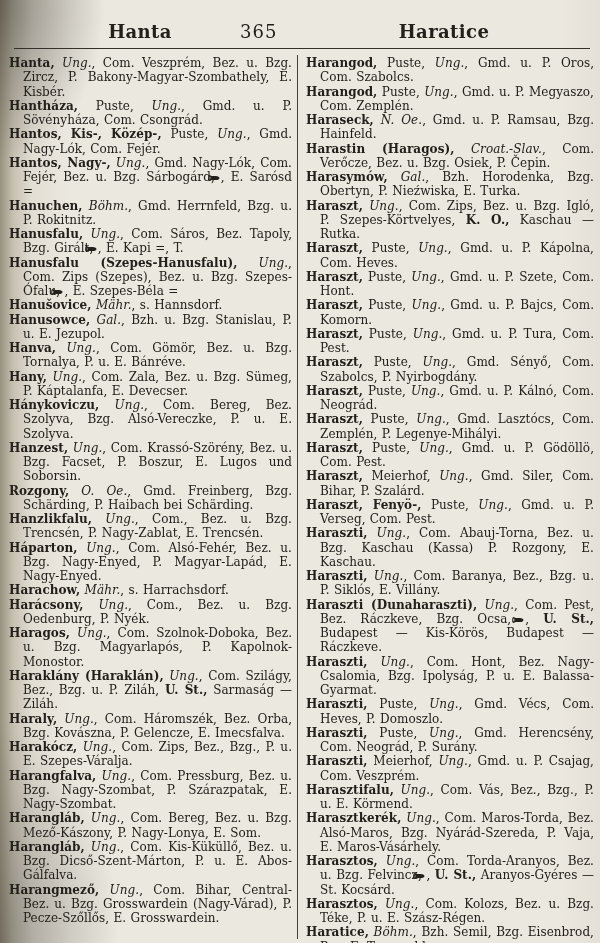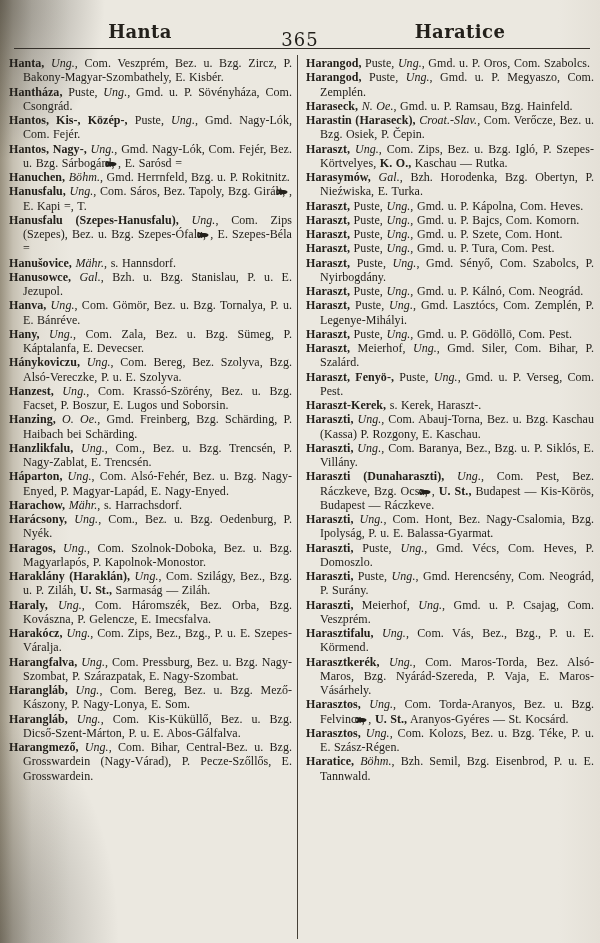--- a/index.html
+++ b/index.html
@@ -11,32 +11,32 @@
   .page{
     position:relative;width:600px;height:943px;overflow:hidden;
     color:#23201b;
     background:
       radial-gradient(150px 230px at 0% 0%, rgba(50,46,38,.50), rgba(50,46,38,0) 70%),
       radial-gradient(170px 320px at 0% 100%, rgba(50,46,38,.38), rgba(50,46,38,0) 70%),
       linear-gradient(90deg,#99917f 0px,#c6c0b2 13px,#e2ded4 32px,#ebe8e0 70px,#ebe8e0 93%,#e4e0d7 100%);
   }
   .header{position:absolute;top:21px;left:0;width:600px;height:22px;font-size:18px;}
   .hdr-left{position:absolute;left:60px;width:160px;text-align:center;font-weight:bold;letter-spacing:.4px;}
-  .hdr-num{position:absolute;left:240px;width:120px;text-align:center;letter-spacing:1px;margin-top:8px;}
-  .hdr-right{position:absolute;left:380px;width:160px;text-align:center;font-weight:bold;letter-spacing:.4px;}
+  .hdr-num{position:absolute;left:240px;width:120px;letter-spacing:1px;}
+  .hdr-right{position:absolute;left:364px;width:160px;text-align:center;font-weight:bold;letter-spacing:.4px;}
   .header-rule{position:absolute;top:48px;left:14px;width:576px;height:0;border-top:1.6px solid #35302a;}
   .col-divider{position:absolute;top:55px;left:297px;width:1.4px;height:884px;background:#45403700;
     background:linear-gradient(#454037,#454037);}
   .col{position:absolute;top:56px;font-size:12px;line-height:14.25px;}
   .col-left{left:9px;width:283px;}
   .col-right{left:306px;width:288px;}
   .entry{
     margin:0;text-align:justify;
     padding-left:14px;text-indent:-14px;
-    word-spacing:.5px;letter-spacing:.05px;font-family:Liberation Serif, serif;
+    word-spacing:.5px;letter-spacing:.05px;
   }
   .b{font-weight:bold;}
   .i{font-style:italic;}
   .horn{display:inline-block;vertical-align:-1px;line-height:0;}
   .horn svg{display:inline;}
 </style>
 </head>
 <body>
 
 <div class="page">
@@ -60,52 +60,51 @@
           </svg></span><span class="n">, E. Kapi =, T.</span></p>
       <p class="entry"><span class="b">Hanusfalu (Szepes-Hanusfalu),</span><span class="n"> </span><span class="i">Ung.</span><span class="n">, Com. Zips (Szepes), Bez. u. Bzg. Szepes-Ófalu, </span><span class="horn"><svg width="13" height="8" viewBox="0 0 16 10" fill="#23201b" fill-rule="evenodd">
             <path d="M3 1.2 C0.8 1.2 0.8 8.8 3 8.8 C4.2 8.8 4.6 7.6 5.8 7.6 L11 7.6 C13.6 7.6 15.5 6.3 15.5 5 C15.5 3.7 13.6 2.4 11 2.4 L5.8 2.4 C4.6 2.4 4.2 1.2 3 1.2 Z M3.4 3.1 C4.4 3.1 4.4 6.9 3.4 6.9 C2.4 6.9 2.4 3.1 3.4 3.1 Z"></path>
           </svg></span><span class="n">, E. Szepes-Béla =</span></p>
       <p class="entry"><span class="b">Hanušovice,</span><span class="n"> </span><span class="i">Mähr.</span><span class="n">, s. Hannsdorf.</span></p>
       <p class="entry"><span class="b">Hanusowce,</span><span class="n"> </span><span class="i">Gal.</span><span class="n">, Bzh. u. Bzg. Stanislau, P. u. E. Jezupol.</span></p>
       <p class="entry"><span class="b">Hanva,</span><span class="n"> </span><span class="i">Ung.</span><span class="n">, Com. Gömör, Bez. u. Bzg. Tornalya, P. u. E. Bánréve.</span></p>
       <p class="entry"><span class="b">Hany,</span><span class="n"> </span><span class="i">Ung.</span><span class="n">, Com. Zala, Bez. u. Bzg. Sümeg, P. Káptalanfa, E. Devecser.</span></p>
       <p class="entry"><span class="b">Hánykoviczu,</span><span class="n"> </span><span class="i">Ung.</span><span class="n">, Com. Bereg, Bez. Szolyva, Bzg. Alsó-Vereczke, P. u. E. Szolyva.</span></p>
       <p class="entry"><span class="b">Hanzest,</span><span class="n"> </span><span class="i">Ung.</span><span class="n">, Com. Krassó-Szörény, Bez. u. Bzg. Facset, P. Boszur, E. Lugos und Soborsin.</span></p>
-      <p class="entry"><span class="b">Hanzing,</span><span class="n"> </span><span class="i">O. Oe.</span><span class="n">, Gmd. Freinberg, Bzg. Schärding, P. Haibach bei Schärding.</span></p>
+      <p class="entry"><span class="b">Rozgony,</span><span class="n"> </span><span class="i">O. Oe.</span><span class="n">, Gmd. Freinberg, Bzg. Schärding, P. Haibach bei Schärding.</span></p>
       <p class="entry"><span class="b">Hanzlikfalu,</span><span class="n"> </span><span class="i">Ung.</span><span class="n">, Com., Bez. u. Bzg. Trencsén, P. Nagy-Zablat, E. Trencsén.</span></p>
       <p class="entry"><span class="b">Háparton,</span><span class="n"> </span><span class="i">Ung.</span><span class="n">, Com. Alsó-Fehér, Bez. u. Bzg. Nagy-Enyed, P. Magyar-Lapád, E. Nagy-Enyed.</span></p>
       <p class="entry"><span class="b">Harachow,</span><span class="n"> </span><span class="i">Mähr.</span><span class="n">, s. Harrachsdorf.</span></p>
       <p class="entry"><span class="b">Harácsony,</span><span class="n"> </span><span class="i">Ung.</span><span class="n">, Com., Bez. u. Bzg. Oedenburg, P. Nyék.</span></p>
       <p class="entry"><span class="b">Haragos,</span><span class="n"> </span><span class="i">Ung.</span><span class="n">, Com. Szolnok-Doboka, Bez. u. Bzg. Magyarlapós, P. Kapolnok-Monostor.</span></p>
       <p class="entry"><span class="b">Haraklány (Haraklán),</span><span class="n"> </span><span class="i">Ung.</span><span class="n">, Com. Szilágy, Bez., Bzg. u. P. Ziláh, </span><span class="b">U. St.,</span><span class="n"> Sarmaság — Ziláh.</span></p>
       <p class="entry"><span class="b">Haraly,</span><span class="n"> </span><span class="i">Ung.</span><span class="n">, Com. Háromszék, Bez. Orba, Bzg. Kovászna, P. Gelencze, E. Imecsfalva.</span></p>
       <p class="entry"><span class="b">Harakócz,</span><span class="n"> </span><span class="i">Ung.</span><span class="n">, Com. Zips, Bez., Bzg., P. u. E. Szepes-Váralja.</span></p>
       <p class="entry"><span class="b">Harangfalva,</span><span class="n"> </span><span class="i">Ung.</span><span class="n">, Com. Pressburg, Bez. u. Bzg. Nagy-Szombat, P. Szárazpatak, E. Nagy-Szombat.</span></p>
       <p class="entry"><span class="b">Harangláb,</span><span class="n"> </span><span class="i">Ung.</span><span class="n">, Com. Bereg, Bez. u. Bzg. Mező-Kászony, P. Nagy-Lonya, E. Som.</span></p>
       <p class="entry"><span class="b">Harangláb,</span><span class="n"> </span><span class="i">Ung.</span><span class="n">, Com. Kis-Küküllő, Bez. u. Bzg. Dicső-Szent-Márton, P. u. E. Abos-Gálfalva.</span></p>
       <p class="entry"><span class="b">Harangmező,</span><span class="n"> </span><span class="i">Ung.</span><span class="n">, Com. Bihar, Central-Bez. u. Bzg. Grosswardein (Nagy-Várad), P. Pecze-Szőllős, E. Grosswardein.</span></p>
     </div>
   <div class="col col-right">
       <p class="entry"><span class="b">Harangod,</span><span class="n"> Puste, </span><span class="i">Ung.</span><span class="n">, Gmd. u. P. Oros, Com. Szabolcs.</span></p>
       <p class="entry"><span class="b">Harangod,</span><span class="n"> Puste, </span><span class="i">Ung.</span><span class="n">, Gmd. u. P. Megyaszo, Com. Zemplén.</span></p>
       <p class="entry"><span class="b">Haraseck,</span><span class="n"> </span><span class="i">N. Oe.</span><span class="n">, Gmd. u. P. Ramsau, Bzg. Hainfeld.</span></p>
-      <p class="entry"><span class="b">Harastin (Haraseck),</span><span class="n"> </span><span class="i">Croat.-Slav.</span><span class="n">, Com. Verőcze, Bez. u. Bzg. Osiek, P. Čepin.</span></p>
+      <p class="entry"><span class="b">Harastin (Haragos),</span><span class="n"> </span><span class="i">Croat.-Slav.</span><span class="n">, Com. Verőcze, Bez. u. Bzg. Osiek, P. Čepin.</span></p>
+      <p class="entry"><span class="b">Harasymów,</span><span class="n"> </span><span class="i">Gal.</span><span class="n">, Bzh. Horodenka, Bzg. Obertyn, P. Nieźwiska, E. Turka.</span></p>
       <p class="entry"><span class="b">Haraszt,</span><span class="n"> </span><span class="i">Ung.</span><span class="n">, Com. Zips, Bez. u. Bzg. Igló, P. Szepes-Körtvelyes, </span><span class="b">K. O.,</span><span class="n"> Kaschau — Rutka.</span></p>
-      <p class="entry"><span class="b">Harasymów,</span><span class="n"> </span><span class="i">Gal.</span><span class="n">, Bzh. Horodenka, Bzg. Obertyn, P. Nieźwiska, E. Turka.</span></p>
       <p class="entry"><span class="b">Haraszt,</span><span class="n"> Puste, </span><span class="i">Ung.</span><span class="n">, Gmd. u. P. Kápolna, Com. Heves.</span></p>
+      <p class="entry"><span class="b">Haraszt,</span><span class="n"> Puste, </span><span class="i">Ung.</span><span class="n">, Gmd. u. P. Szete, Com. Hont.</span></p>
       <p class="entry"><span class="b">Haraszt,</span><span class="n"> Puste, </span><span class="i">Ung.</span><span class="n">, Gmd. u. P. Bajcs, Com. Komorn.</span></p>
-      <p class="entry"><span class="b">Haraszt,</span><span class="n"> Puste, </span><span class="i">Ung.</span><span class="n">, Gmd. u. P. Szete, Com. Hont.</span></p>
       <p class="entry"><span class="b">Haraszt,</span><span class="n"> Puste, </span><span class="i">Ung.</span><span class="n">, Gmd. u. P. Tura, Com. Pest.</span></p>
       <p class="entry"><span class="b">Haraszt,</span><span class="n"> Puste, </span><span class="i">Ung.</span><span class="n">, Gmd. Sényő, Com. Szabolcs, P. Nyirbogdány.</span></p>
       <p class="entry"><span class="b">Haraszt,</span><span class="n"> Puste, </span><span class="i">Ung.</span><span class="n">, Gmd. u. P. Kálnó, Com. Neográd.</span></p>
       <p class="entry"><span class="b">Haraszt,</span><span class="n"> Puste, </span><span class="i">Ung.</span><span class="n">, Gmd. Lasztócs, Com. Zemplén, P. Legenye-Mihályi.</span></p>
       <p class="entry"><span class="b">Haraszt,</span><span class="n"> Puste, </span><span class="i">Ung.</span><span class="n">, Gmd. u. P. Gödöllö, Com. Pest.</span></p>
       <p class="entry"><span class="b">Haraszt,</span><span class="n"> Meierhof, </span><span class="i">Ung.</span><span class="n">, Gmd. Siler, Com. Bihar, P. Szalárd.</span></p>
       <p class="entry"><span class="b">Haraszt, Fenyö-,</span><span class="n"> Puste, </span><span class="i">Ung.</span><span class="n">, Gmd. u. P. Verseg, Com. Pest.</span></p>
-      <p class="entry"><span class="b">Haraszt-Kerek,</span><span class="n"> s. Kerek, Haraszt-.</span></p>
       <p class="entry"><span class="b">Haraszti,</span><span class="n"> </span><span class="i">Ung.</span><span class="n">, Com. Abauj-Torna, Bez. u. Bzg. Kaschau (Kassa) P. Rozgony, E. Kaschau.</span></p>
       <p class="entry"><span class="b">Haraszti,</span><span class="n"> </span><span class="i">Ung.</span><span class="n">, Com. Baranya, Bez., Bzg. u. P. Siklós, E. Villány.</span></p>
       <p class="entry"><span class="b">Haraszti (Dunaharaszti),</span><span class="n"> </span><span class="i">Ung.</span><span class="n">, Com. Pest, Bez. Ráczkeve, Bzg. Ocsa, </span><span class="horn"><svg width="13" height="8" viewBox="0 0 16 10" fill="#23201b" fill-rule="evenodd">
             <path d="M3 1.2 C0.8 1.2 0.8 8.8 3 8.8 C4.2 8.8 4.6 7.6 5.8 7.6 L11 7.6 C13.6 7.6 15.5 6.3 15.5 5 C15.5 3.7 13.6 2.4 11 2.4 L5.8 2.4 C4.6 2.4 4.2 1.2 3 1.2 Z M3.4 3.1 C4.4 3.1 4.4 6.9 3.4 6.9 C2.4 6.9 2.4 3.1 3.4 3.1 Z"></path>
           </svg></span><span class="n">, </span><span class="b">U. St.,</span><span class="n"> Budapest — Kis-Körös, Budapest — Ráczkeve.</span></p>
       <p class="entry"><span class="b">Haraszti,</span><span class="n"> </span><span class="i">Ung.</span><span class="n">, Com. Hont, Bez. Nagy-Csalomia, Bzg. Ipolyság, P. u. E. Balassa-Gyarmat.</span></p>
       <p class="entry"><span class="b">Haraszti,</span><span class="n"> Puste, </span><span class="i">Ung.</span><span class="n">, Gmd. Vécs, Com. Heves, P. Domoszlo.</span></p>
       <p class="entry"><span class="b">Haraszti,</span><span class="n"> Puste, </span><span class="i">Ung.</span><span class="n">, Gmd. Herencsény, Com. Neográd, P. Surány.</span></p>
       <p class="entry"><span class="b">Haraszti,</span><span class="n"> Meierhof, </span><span class="i">Ung.</span><span class="n">, Gmd. u. P. Csajag, Com. Veszprém.</span></p>
       <p class="entry"><span class="b">Harasztifalu,</span><span class="n"> </span><span class="i">Ung.</span><span class="n">, Com. Vás, Bez., Bzg., P. u. E. Körmend.</span></p>

